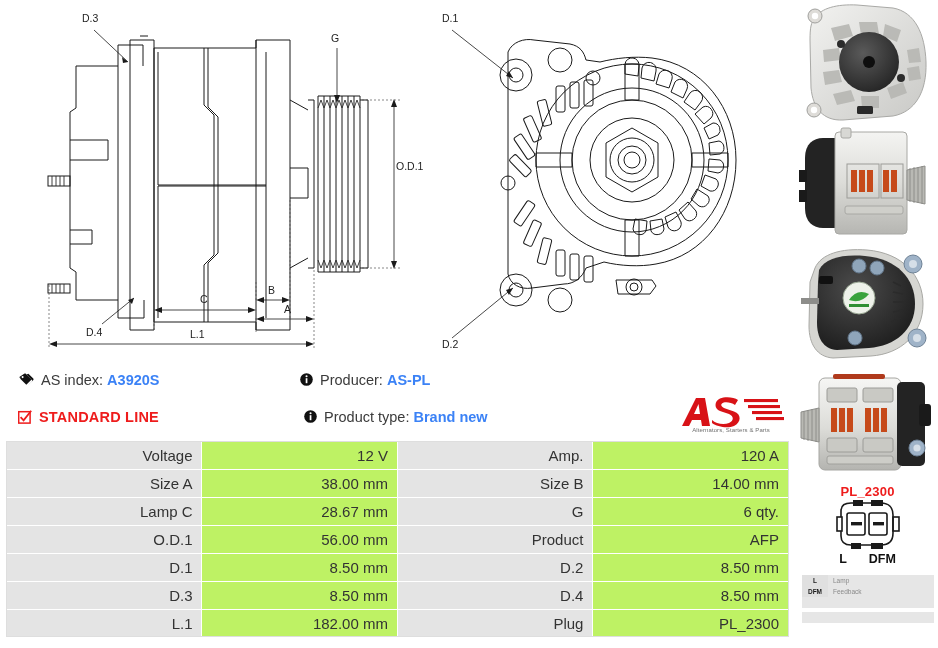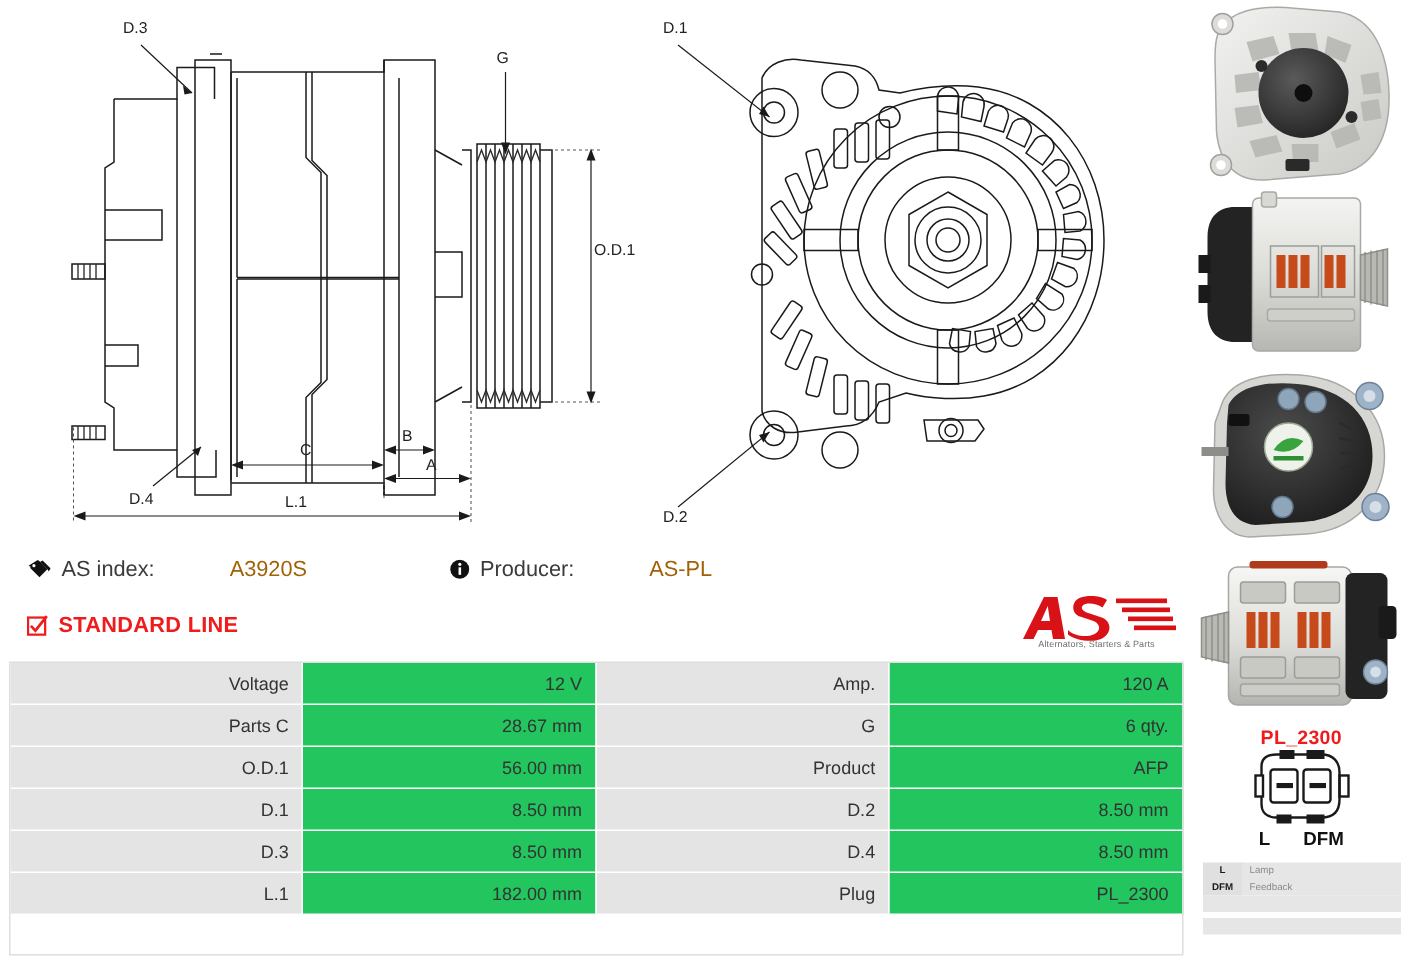--- a/index.html
+++ b/index.html
@@ -18,40 +18,40 @@
 
   
   .infobar { position: absolute; left: 0; top: 365px; width: 795px; height: 72px; }
   .info-row { display: flex; align-items: center; height: 29px; }
   .info-cell { display: flex; align-items: center; }
   .info-cell.c1 { width: 300px; padding-left: 18px; }
   .info-cell.c2 { width: 370px; padding-left: 4px; }
   .info-cell.c3 { width: 107px; }
   .ic { margin-right: 7px; display: inline-flex; align-items: center; flex: 0 0 auto; }
   .lbl { font-size: 14.5px; color: #3b3b3b; white-space: nowrap; }
-  .lbl b { color: #a16207; font-weight: normal; margin-left: 46px; }
+  .lbl b { color: #3b82f6; font-weight: bold; }
   .standard-line {
     font-size: 14.5px; font-weight: bold; color: #ee1c1c;
     letter-spacing: .2px; white-space: nowrap;
   }
 
   
   .logo-wrap { position: absolute; left: 672px; top: 396px; width: 118px; height: 42px; }
   .logo-sub {
     position: absolute; left: 0; top: 31px; width: 118px;
     text-align: center; font-size: 6px; color: #6f6f6f;
     letter-spacing: .1px; white-space: nowrap;
   }
 
   
   .spec { position: absolute; left: 6px; top: 441px; width: 783px; border-collapse: collapse; }
-  .spec td { height: 28px; font-size: 12px; color: #333; border: 1px solid #ffffff;
+  .spec td { height: 28px; font-size: 15px; color: #333; border: 1px solid #ffffff;
              outline: 0; padding: 0 9px; }
   .spec td.k { background: #e4e4e4; text-align: right; width: 196px; }
-  .spec td.v { background: #22c55e; text-align: right; width: 196px; }
+  .spec td.v { background: #bef264; text-align: right; width: 196px; }
   .spec-outer { position: absolute; left: 6px; top: 441px; width: 783px; height: 196px;
                 border: 1px solid #dedede; pointer-events: none; }
 
   
   .rail { position: absolute; left: 797px; top: 0; width: 141px; height: 648px; }
   .photo { position: relative; width: 141px; overflow: hidden; background: #fff; }
   .p1 { height: 124px; }
   .p2 { height: 118px; }
   .p3 { height: 122px; }
   .p4 { height: 118px; }
@@ -344,20 +344,31 @@
       <div class="info-cell c1">
         <span class="ic">
           <svg width="14" height="14" viewBox="0 0 14 14">
             <rect x="0.7" y="1.7" width="11.4" height="11.4" fill="none" stroke="#ee1c1c" stroke-width="1.5"></rect>
             <path d="M2.6,7.2 L5.6,10.4 L13.2,0.8" fill="none" stroke="#ee1c1c" stroke-width="1.8"></path>
           </svg>
         </span>
         <span class="standard-line">STANDARD LINE</span>
       </div>
 
+      <div class="info-cell c2">
+        <span class="ic">
+          <svg width="13" height="13" viewBox="0 0 13 13">
+            <circle cx="6.5" cy="6.5" r="6.3" fill="#111"></circle>
+            <rect x="5.7" y="5.2" width="1.7" height="5" fill="#fff"></rect>
+            <circle cx="6.55" cy="3.2" r="1.05" fill="#fff"></circle>
+          </svg>
+        </span>
+        <span class="lbl"><span>Product type:</span>
+          <b>Brand new</b></span>
+      </div>
 
       <div class="info-cell c3"></div>
     </div>
   </div>
 
   <div class="logo-wrap">
     <svg width="118" height="32" viewBox="0 0 118 32">
       <g>
         <path d="M10,30 L24,2 L33,2 L38,30 L30,30 L29,24 L20,24 L17,30 Z
                  M22,18 L28,18 L26.5,8 Z" fill="#d81217"></path>
@@ -376,21 +387,27 @@
 
   <table class="spec">
     <tbody>
       <tr>
         <td class="k">Voltage</td>
         <td class="v">12 V</td>
         <td class="k">Amp.</td>
         <td class="v">120 A</td>
       </tr>
       <tr>
-        <td class="k">Parts C</td>
+        <td class="k">Size A</td>
+        <td class="v">38.00 mm</td>
+        <td class="k">Size B</td>
+        <td class="v">14.00 mm</td>
+      </tr>
+      <tr>
+        <td class="k">Lamp C</td>
         <td class="v">28.67 mm</td>
         <td class="k">G</td>
         <td class="v">6 qty.</td>
       </tr>
       <tr>
         <td class="k">O.D.1</td>
         <td class="v">56.00 mm</td>
         <td class="k">Product</td>
         <td class="v">AFP</td>
       </tr>

